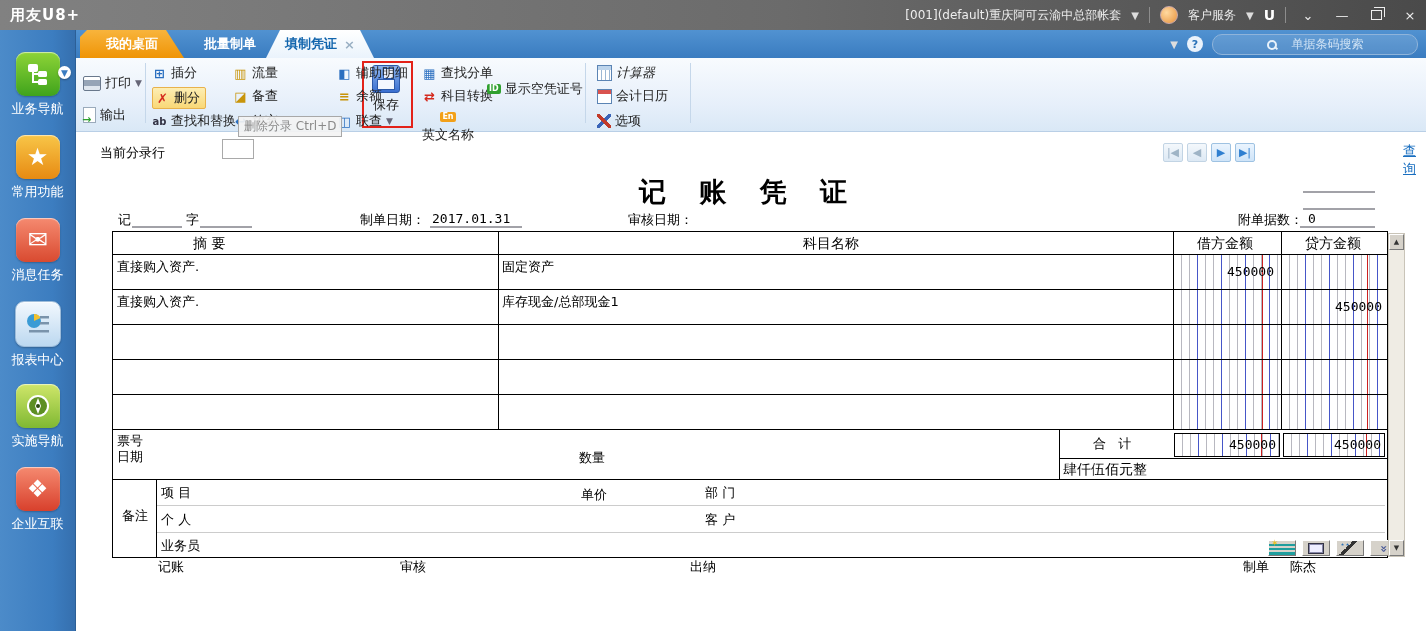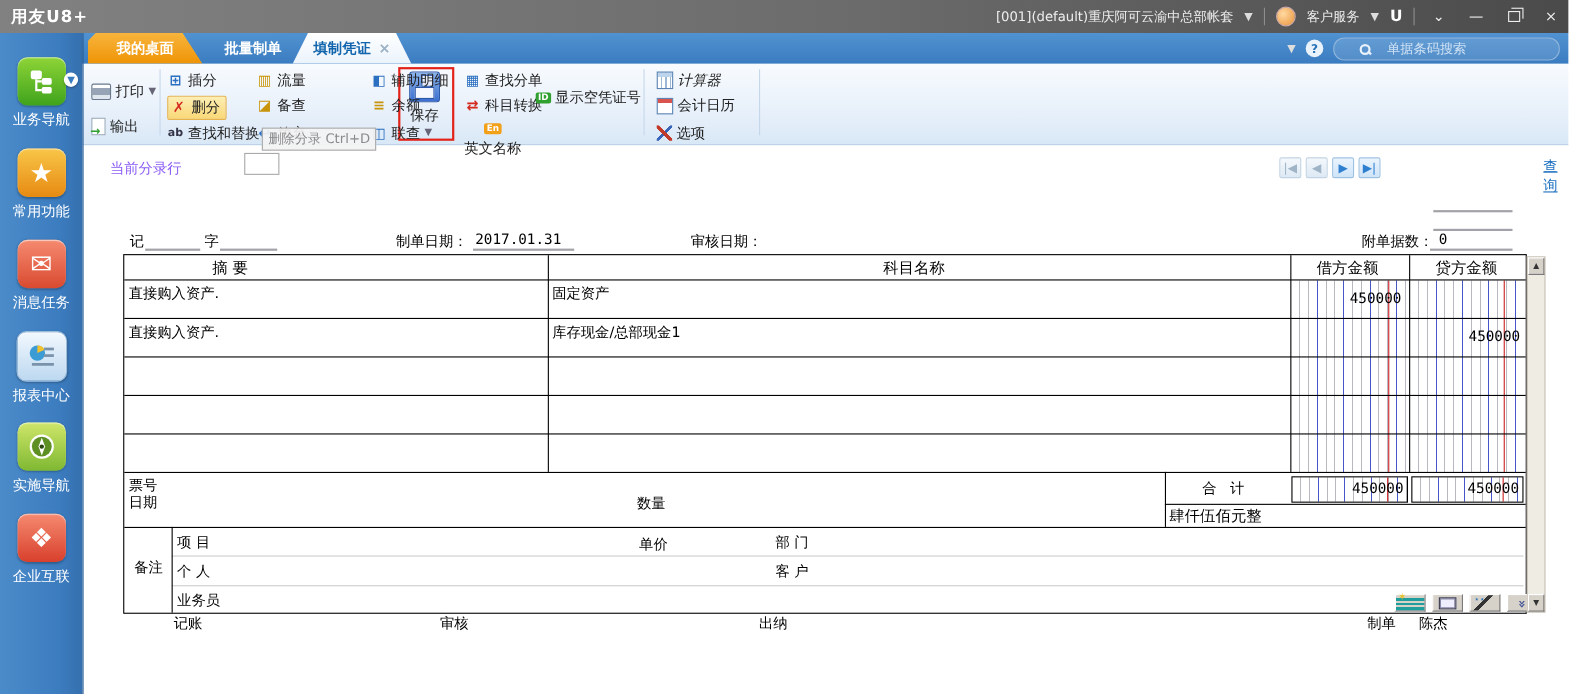--- a/index.html
+++ b/index.html
@@ -28,21 +28,21 @@
        clip-path:polygon(0 100%,0 7px,7px 0,calc(100% - 18px) 0,100% 100%);}
   .tab-plain{left:186px;width:88px;color:#fff;background:transparent;}
   .tab-active{left:266px;width:108px;color:#1265ad;
        background:linear-gradient(#ffffff,#eaf3fc);
        clip-path:polygon(0 100%,14px 0,calc(100% - 14px) 0,100% 100%);gap:7px;}
   .tab-close{color:#9ab0c4;font-weight:bold;font-size:13px;line-height:1;}
   .bb-right{position:absolute;right:8px;top:0;height:28px;display:flex;align-items:center;gap:9px;}
   .help-circle{width:16px;height:16px;border-radius:50%;background:#eaf2fb;color:#2a72b8;font-weight:bold;
                font-size:11px;display:flex;align-items:center;justify-content:center;}
   .searchpill{width:158px;height:19px;border:1px solid #8fb4da;border-radius:10px;background:rgba(255,255,255,.12);
-              display:flex;align-items:center;gap:16px;padding:0 23px;color:#cfe2f4;font-size:12px;}
+              display:flex;align-items:center;gap:16px;padding:0 23px;color:#cfe2f4;font-size:12px;justify-content:center;}
   .mag{position:relative;width:9px;height:9px;flex:0 0 auto;}
   .mag::before{content:"";position:absolute;left:0;top:0;width:6px;height:6px;border:2px solid #e8f2fb;border-radius:50%;}
   .mag::after{content:"";position:absolute;left:7px;top:7px;width:4px;height:2px;background:#e8f2fb;transform:rotate(45deg);}
   .mag.blue::before{border-color:#2f7fd0;} .mag.blue::after{background:#2f7fd0;}
 
   
   .ribbon{position:absolute;left:75px;top:58px;width:1351px;height:73px;
           background:linear-gradient(#f8fbfe,#e6effa 65%,#d9e8f6);
           border-bottom:1px solid #b9cfe6;}
   .ritem{position:absolute;display:flex;align-items:center;gap:4px;font-size:13px;color:#222;white-space:nowrap;}
@@ -83,21 +83,21 @@
   .ic1{background:linear-gradient(#8ed437,#3fa31c);}
   .ic2{background:linear-gradient(#f8c648,#e78a12);}
   .ic3{background:linear-gradient(#f58a70,#d94a30);}
   .ic4{background:linear-gradient(#f2f8fe,#bcd8f0);border:1px solid #9dbcda;}
   .ic5{background:linear-gradient(#cfe66a,#7fb832);}
   .ic6{background:linear-gradient(#f58a70,#d8402c);}
   .sb-badge{position:absolute;left:58px;top:36px;width:13px;height:13px;border-radius:50%;background:#fff;
             color:#3a7cc0;font-size:9px;display:flex;align-items:center;justify-content:center;box-shadow:0 1px 2px rgba(0,0,0,.3);}
 
   
-  .entrylabel{position:absolute;left:100px;top:144px;font-size:13px;color:#8b5cf6;}
+  .entrylabel{position:absolute;left:100px;top:144px;font-size:13px;color:#000000;}
   .entryinput{position:absolute;left:222px;top:139px;width:30px;height:18px;border:1px solid #a9a9a9;background:#fff;}
   .navbtn{position:absolute;top:143px;width:18px;height:17px;display:flex;align-items:center;justify-content:center;
           font-size:11px;border-radius:2px;}
   .nav-dis{color:#9fb4c6;background:linear-gradient(#f4f8fc,#dde9f4);border:1px solid #c2d4e4;}
   .nav-en{color:#2f7fd0;background:linear-gradient(#eaf4fe,#cfe4f8);border:1px solid #9ec2e2;}
   .vpill{position:absolute;left:1252px;top:139px;width:146px;height:20px;background:#fff;border:1px solid #93aac2;
          border-radius:11px;display:flex;align-items:center;gap:6px;padding:0 8px;color:#9a9a9a;font-size:13px;}
   .querylink{position:absolute;left:1403px;top:142px;color:#1a6fc0;font-size:13px;text-decoration:underline;}
 
   
@@ -334,20 +334,21 @@
   </div>
 
   <div class="entrylabel">当前分录行</div>
   <div class="entryinput"></div>
   <div class="navbtn nav-dis" style="left:1163px;">|◀</div>
   <div class="navbtn nav-dis" style="left:1187px;">◀</div>
   <div class="navbtn nav-en" style="left:1211px;">▶</div>
   <div class="navbtn nav-en" style="left:1235px;">▶|</div>
   <div class="querylink">查询</div>
 
+  <div class="vtitle">记 账 凭 证</div>
   <div class="grayline" style="left:1303px;top:191px;width:72px;"></div>
   <div class="grayline" style="left:1303px;top:208px;width:72px;"></div>
 
   <div class="meta" style="left:118px;">记</div>
   <div class="grayline" style="left:132px;top:226px;width:50px;"></div>
   <div class="meta" style="left:186px;">字</div>
   <div class="grayline" style="left:200px;top:226px;width:52px;"></div>
 
   <div class="meta" style="left:360px;">制单日期：</div>
   <div class="meta mono" style="left:432px;">2017.01.31</div>

